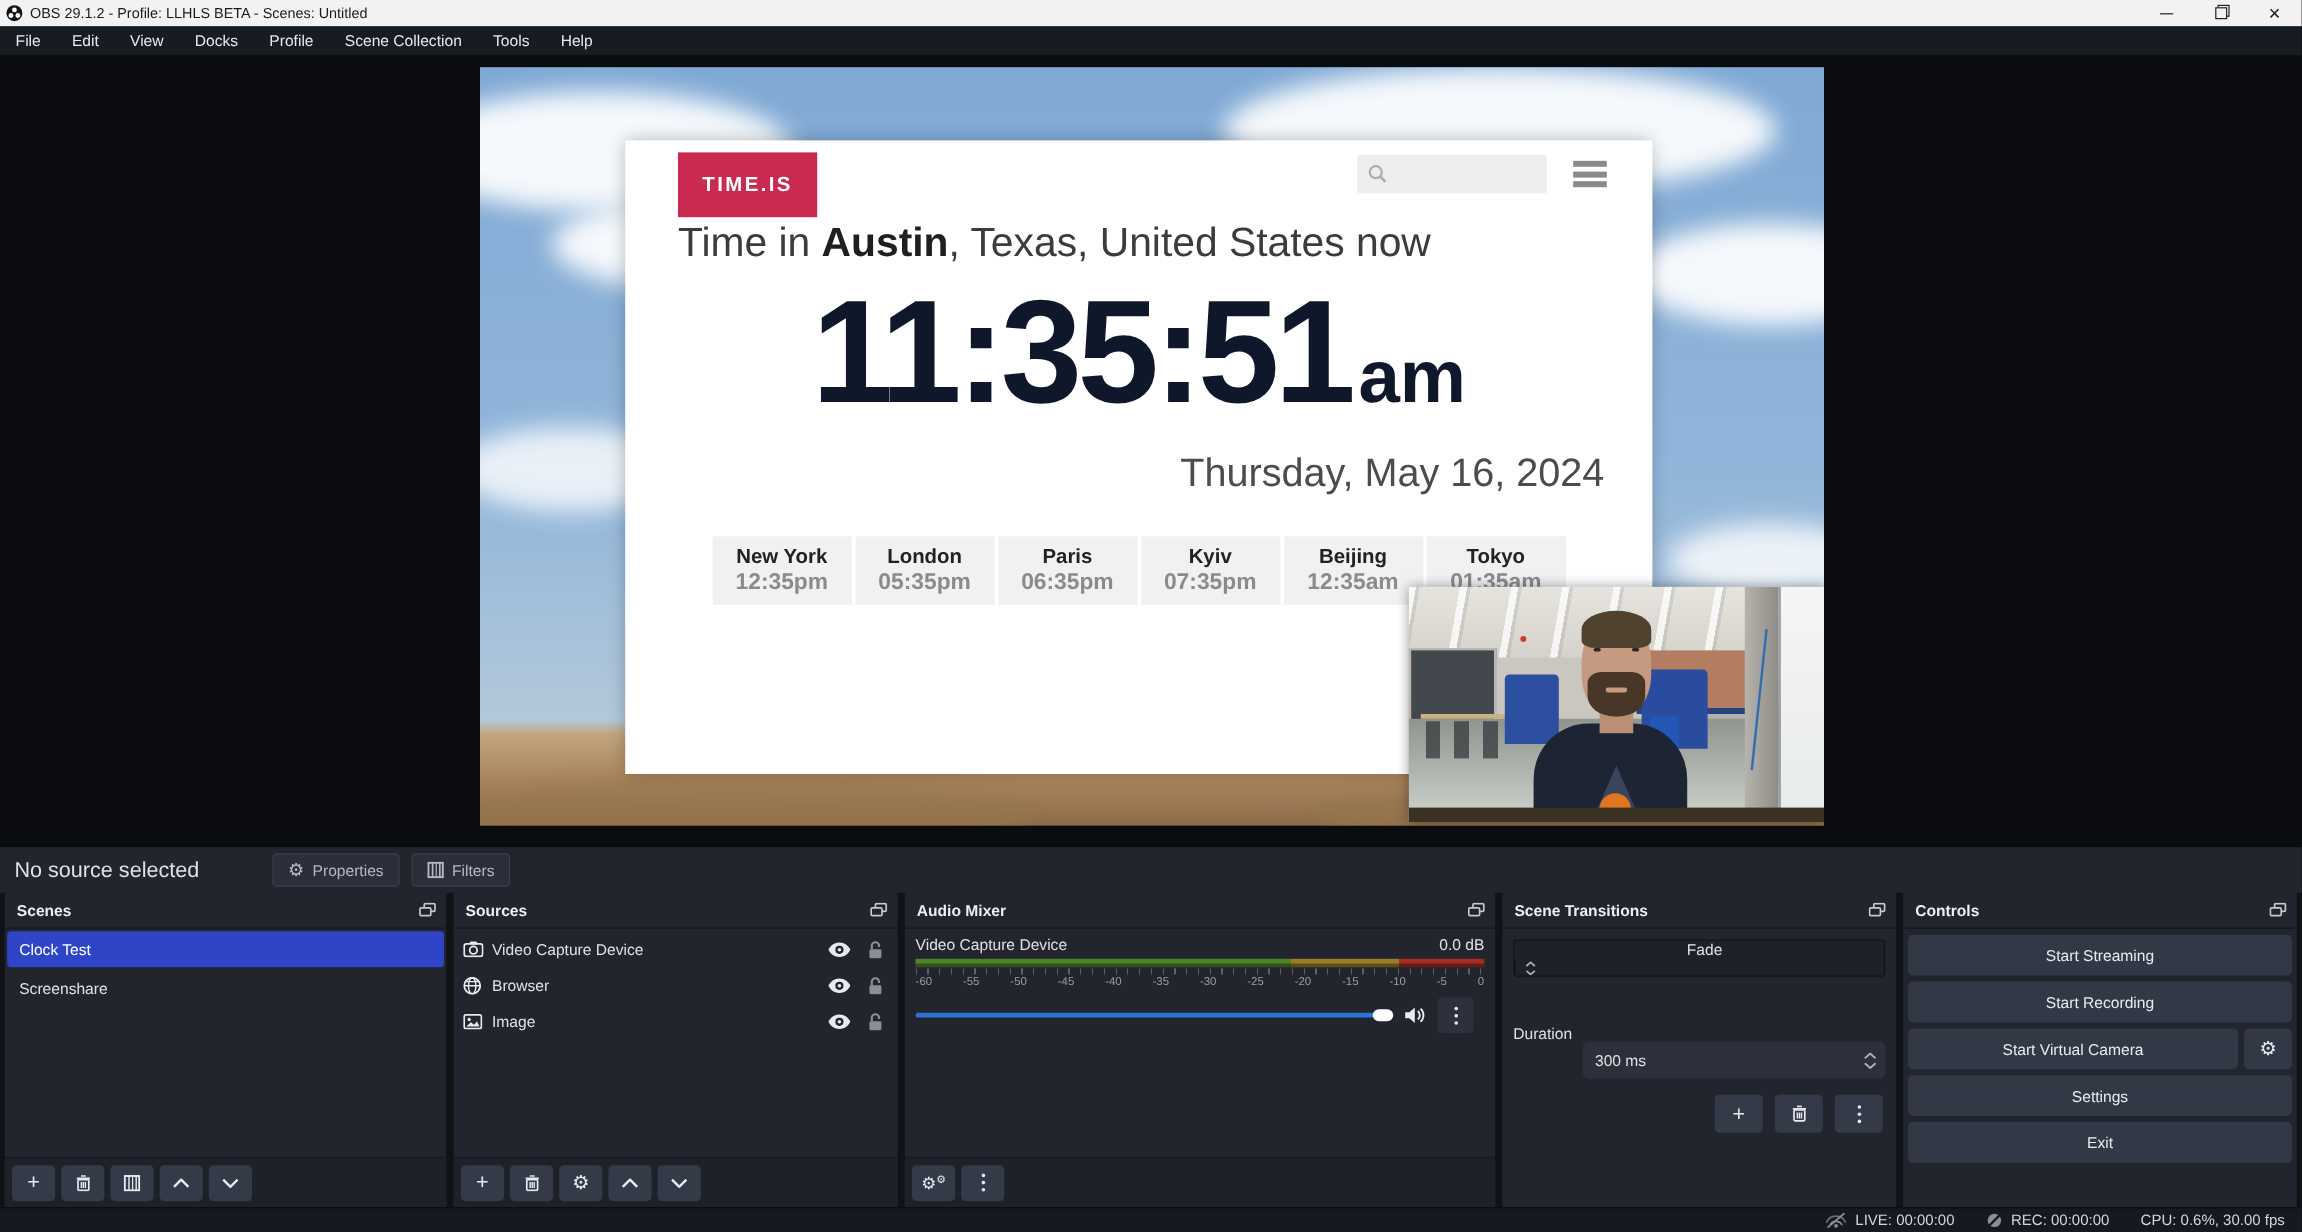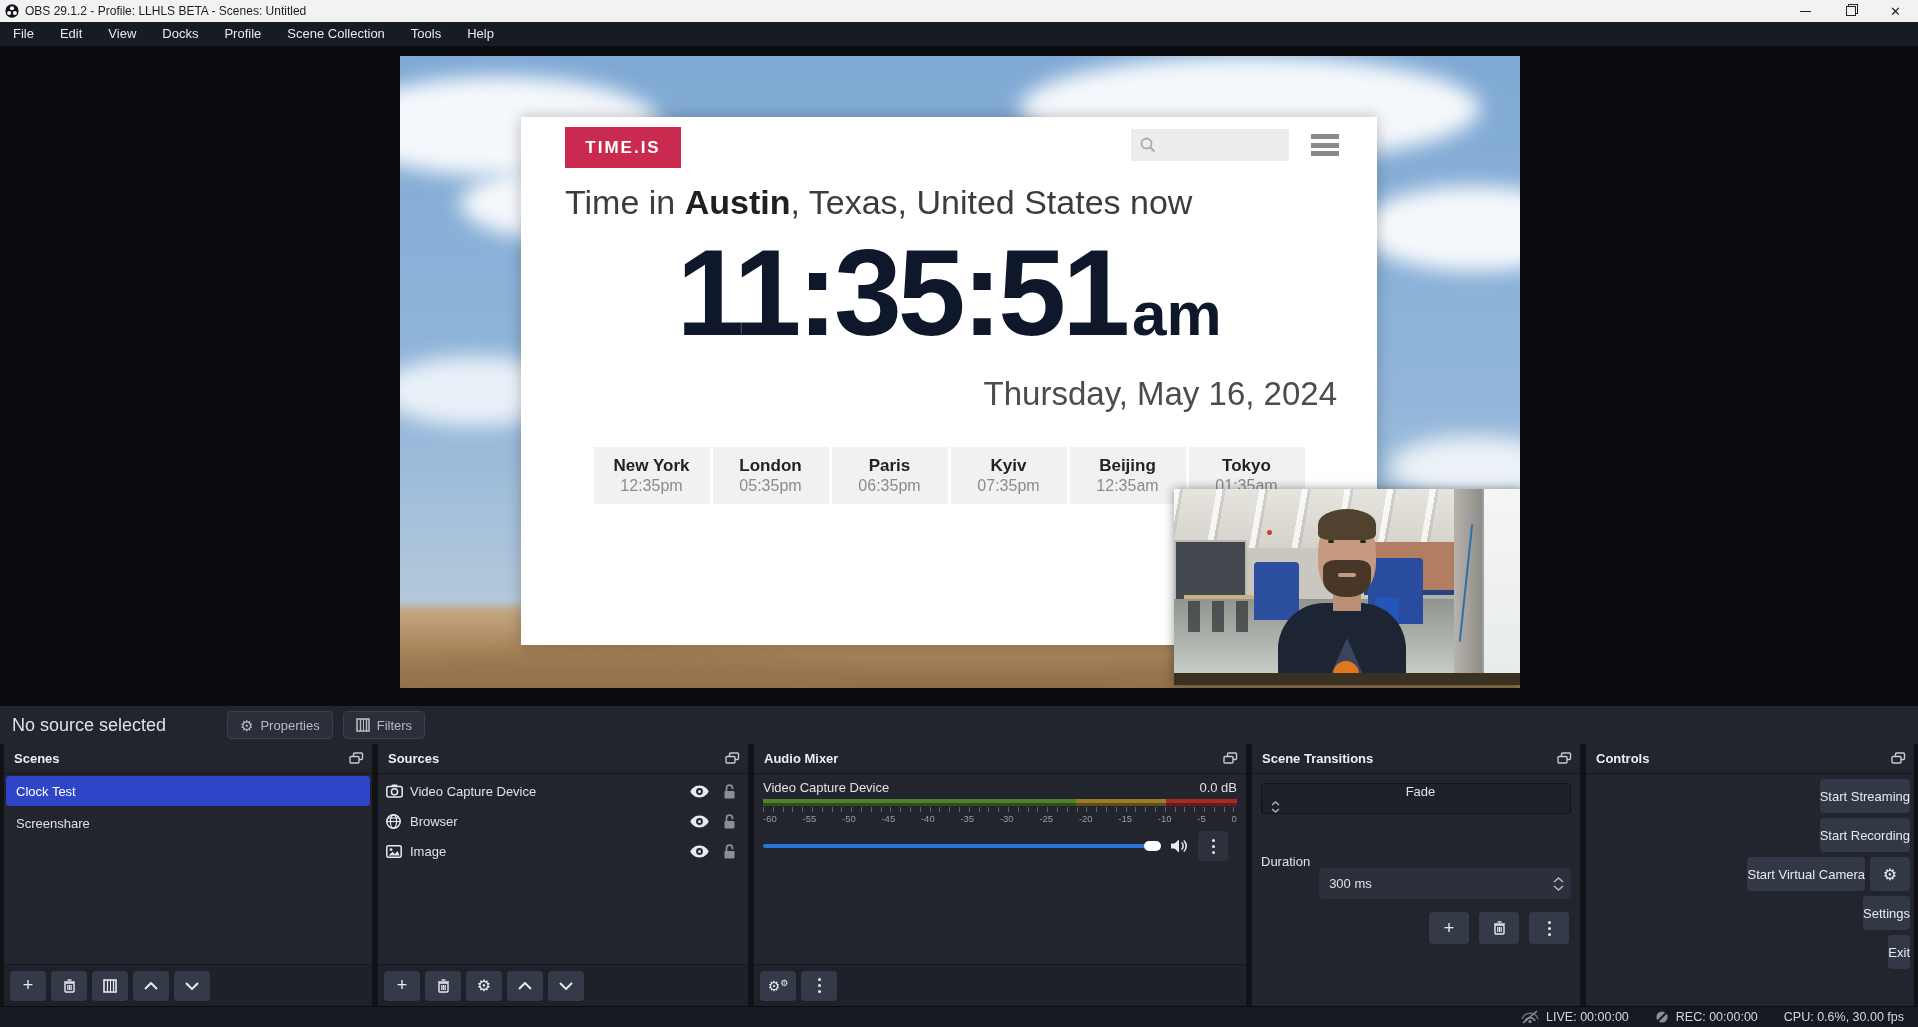--- a/index.html
+++ b/index.html
@@ -26,21 +26,21 @@
   
   .preview { position:absolute; left:0; top:46px; width:1918px; height:660px; background:#0b0c10; }
   .canvas { position:absolute; left:400px; top:10px; width:1120px; height:632px; overflow:hidden;
     background:linear-gradient(#7fa9d4 0%, #92b6da 55%, #b3c8da 86%, #c2a57e 88%, #a9855c 94%, #8d6c49 100%); }
   .cloud { position:absolute; background:#fff; border-radius:50%; filter:blur(10px); opacity:.92; }
   .dune { position:absolute; background:#96764f; border-radius:50%; filter:blur(8px); opacity:.55; }
 
   
   .browser { position:absolute; left:121px; top:61px; width:856px; height:528px; background:#fff;
     box-shadow:0 0 14px rgba(0,0,0,.25); overflow:hidden; }
-  .ti-logo { position:absolute; left:44px; top:10px; width:116px; height:41px; background:#ca2950;
+  .ti-logo { position:absolute; left:44px; top:10px; width:116px; height:54px; background:#ca2950;
     color:#fff; font-weight:bold; font-size:17px; letter-spacing:2px;
     display:flex; align-items:center; justify-content:center; }
   .ti-search { position:absolute; left:610px; top:12px; width:158px; height:32px; background:#ededed;
     border-radius:2px; display:flex; align-items:center; padding-left:8px; }
   .ti-search svg { opacity:.55; }
   .ti-burger { position:absolute; left:790px; top:17px; width:28px; height:22px;
     display:flex; flex-direction:column; justify-content:space-between; }
   .ti-burger i { display:block; height:5px; background:#8a8a8a; }
   .ti-h1 { position:absolute; left:44px; top:66px; width:770px; font-size:34px; color:#3c3c3c; }
   .ti-h1 b { color:#1f1f1f; font-weight:800; }
@@ -48,21 +48,21 @@
     font-weight:700; color:#0f172a; white-space:nowrap; }
   .ti-clock .digits { font-size:122px; letter-spacing:-4px; }
   .ti-clock .ampm { font-size:62px; margin-left:6px; }
   .ti-date { position:absolute; right:40px; top:258px; font-size:33px; color:#4c4c4c; }
   .ti-sun { position:absolute; left:0; top:302px; width:856px; text-align:center; font-size:17px; color:#6b6b6b; }
   .ti-sun a { color:#6b6b6b; text-decoration:underline; text-decoration-color:#b5b5b5; }
   .ti-cities { position:absolute; left:0; top:330px; width:856px; display:flex; justify-content:center; gap:3px; }
   .ti-city { width:116px; height:57px; background:#f1f1f2; display:flex; flex-direction:column;
     align-items:center; justify-content:center; }
   .ti-city .n { font-size:17px; font-weight:bold; color:#222; }
-  .ti-city .t { font-size:16px; color:#8b8b8b; margin-top:1px; }
+  .ti-city .t { font-size:19px; color:#8b8b8b; margin-top:1px;font-weight:bold; }
 
   
   .webcam { position:absolute; left:774px; top:433px; width:346px; height:196px; overflow:hidden;
     background:linear-gradient(#e6e4de 0%, #d3d1c9 32%, #a9aba5 60%, #969a96 100%);
     box-shadow:0 0 10px rgba(0,0,0,.4); }
   .webcam div { position:absolute; }
   .wc-beams { left:0; top:0; width:100%; height:36%;
     background:repeating-linear-gradient(100deg, rgba(255,255,255,.75) 0 6px, rgba(150,150,145,.25) 6px 9px, transparent 9px 42px); }
   .wc-glass { left:0; top:26%; width:21%; height:34%; background:#42484d; border:2px solid #b9b7b0; }
   .wc-backwall { left:21%; top:30%; width:40%; height:26%; background:#c9c7c0; }
@@ -155,21 +155,21 @@
     display:flex; flex-direction:column; align-items:center; justify-content:center; gap:2px; color:#aeb2ba; }
   .dur-row { display:flex; align-items:center; margin-top:10px; gap:9px; }
   .dur-label { color:#dfe1e5; font-size:13px; }
   .spinbox { flex:1; height:31px; background:#2b303b; border-radius:5px; display:flex; align-items:center;margin-top:44px; }
   .spinbox .val { flex:1; color:#dfe1e5; font-size:13px; padding-left:10px; }
   .spinbox .spin { width:26px; display:flex; flex-direction:column; align-items:center; gap:2px; color:#aeb2ba; }
   .trans-btns { display:flex; justify-content:flex-end; gap:10px; margin-top:13px; padding-right:2px; }
   .trans-btns .tbtn { width:40px; height:32px; }
 
   
-  .controls-body { padding:5px 4px; display:flex; flex-direction:column; gap:5px;align-items:flex-end; }
+  .controls-body { padding:5px 4px; display:flex; flex-direction:column; gap:5px; }
   .cbtn { height:34px; background:#323846; border-radius:4px; color:#e8eaee; font-size:13px;
     display:flex; align-items:center; justify-content:center; }
   .vc-row { display:flex; gap:5px; }
   .vc-row .cbtn.main { flex:1; }
   .vc-row .cbtn.gearbtn { width:40px; font-size:16px; }
 
   
   .statusbar { position:absolute; left:0; top:1006px; width:1918px; height:21px; background:#161920;
     border-top:1px solid #0c0d11; display:flex; align-items:center; justify-content:flex-end;
     gap:10px; padding-right:14px; color:#d3d6db; font-size:12.5px; }

